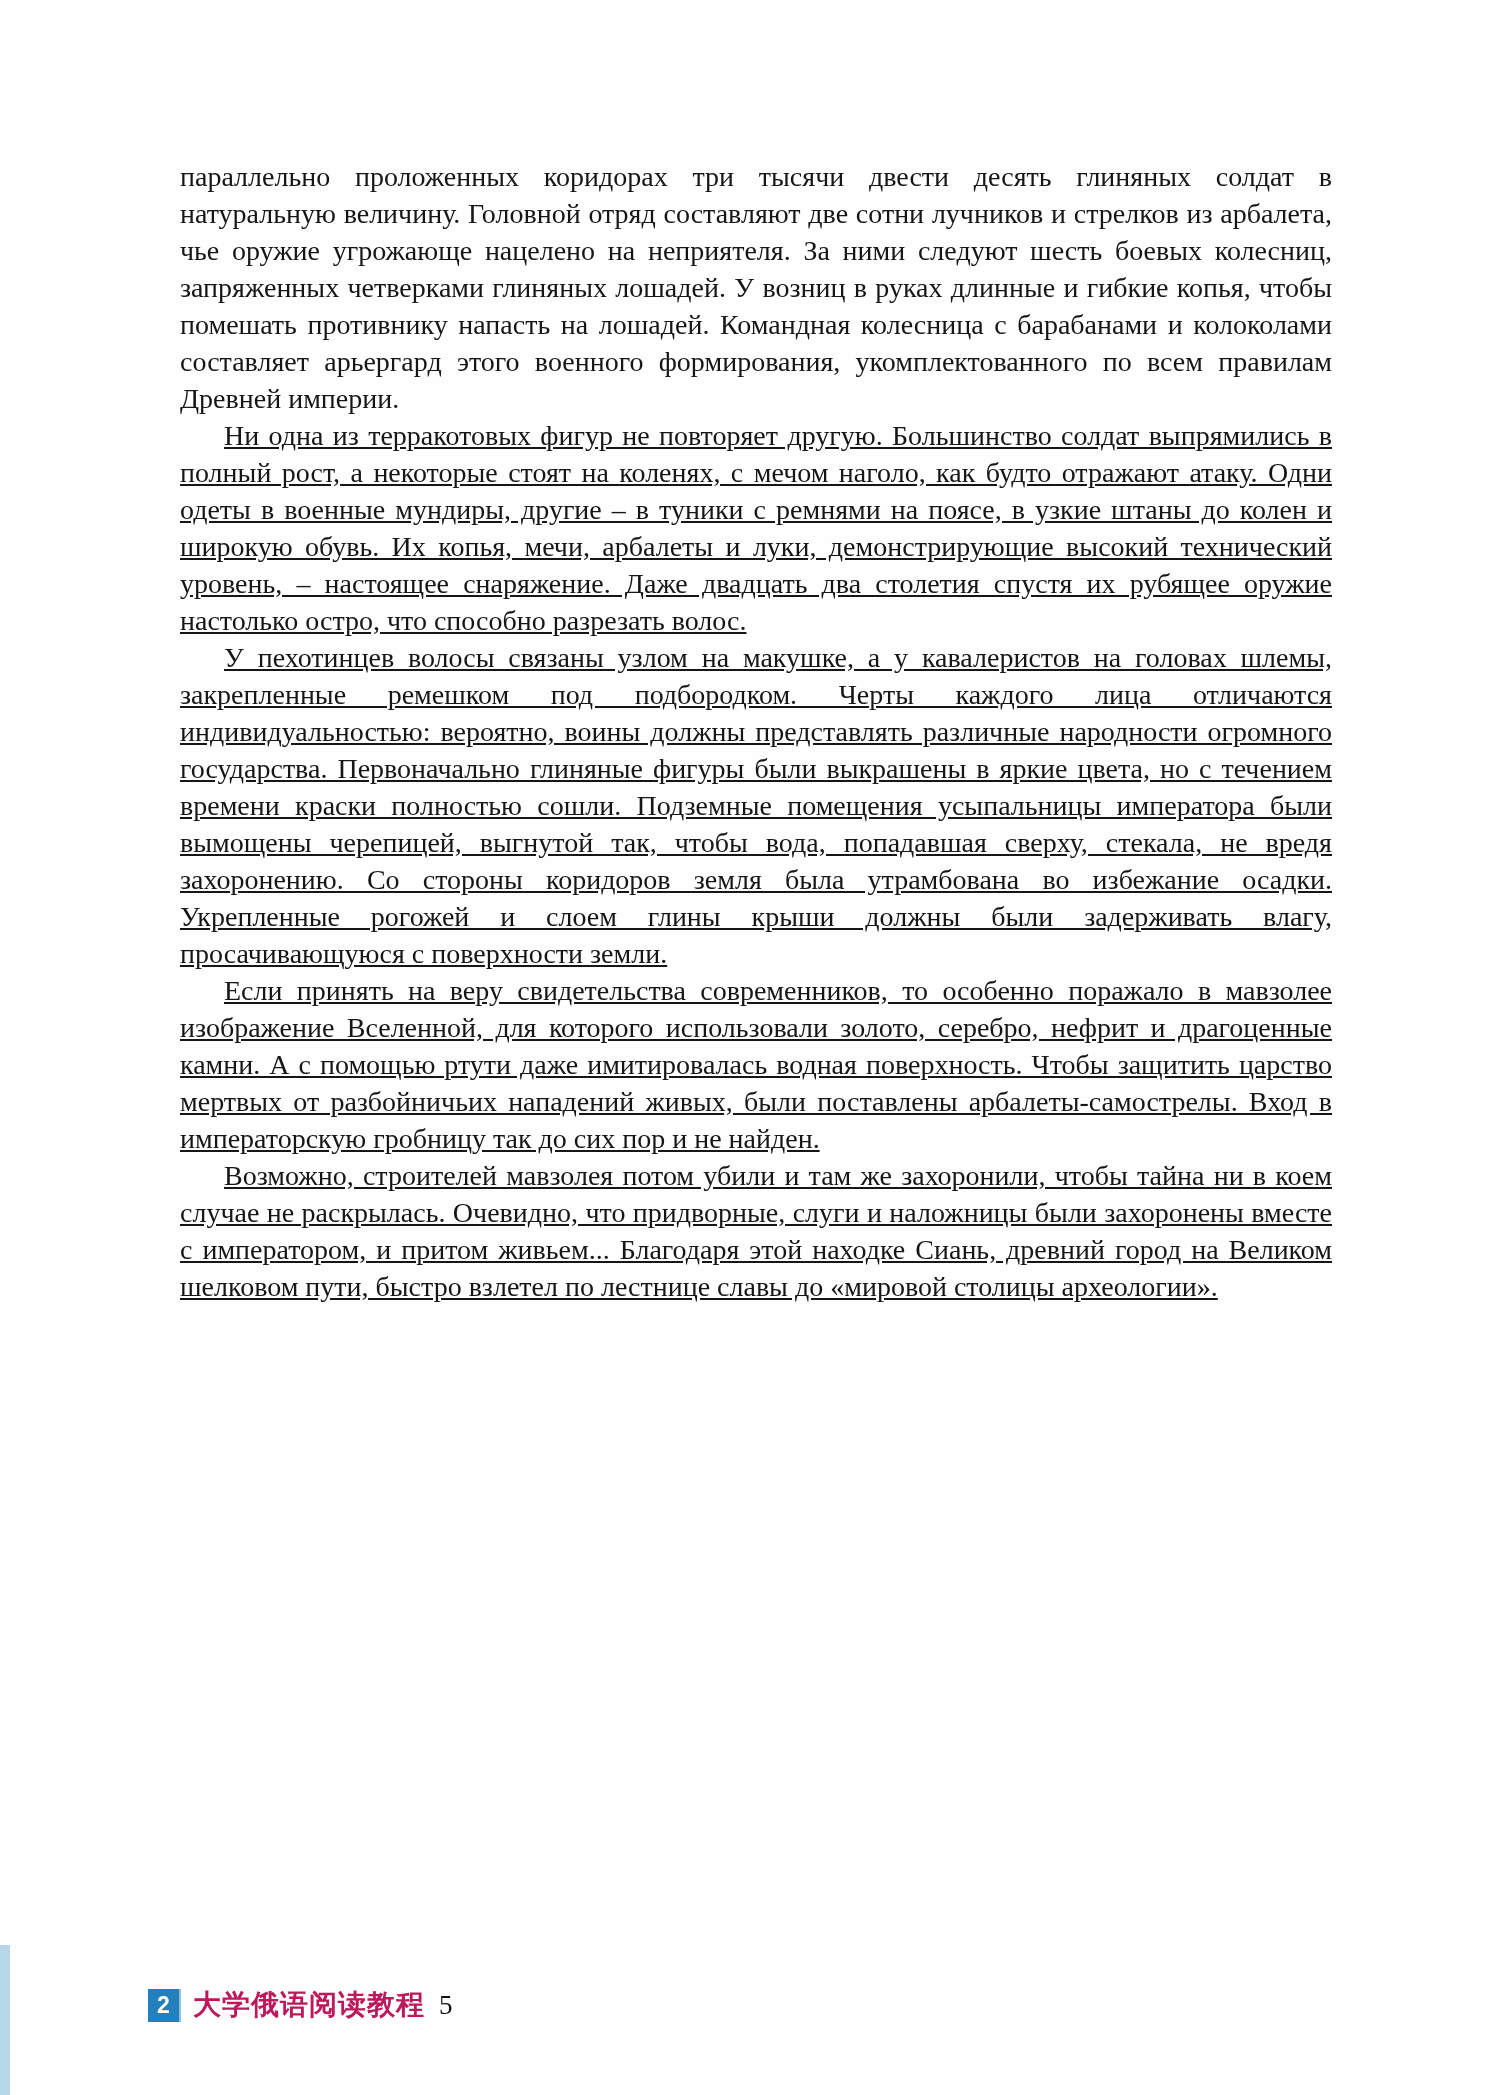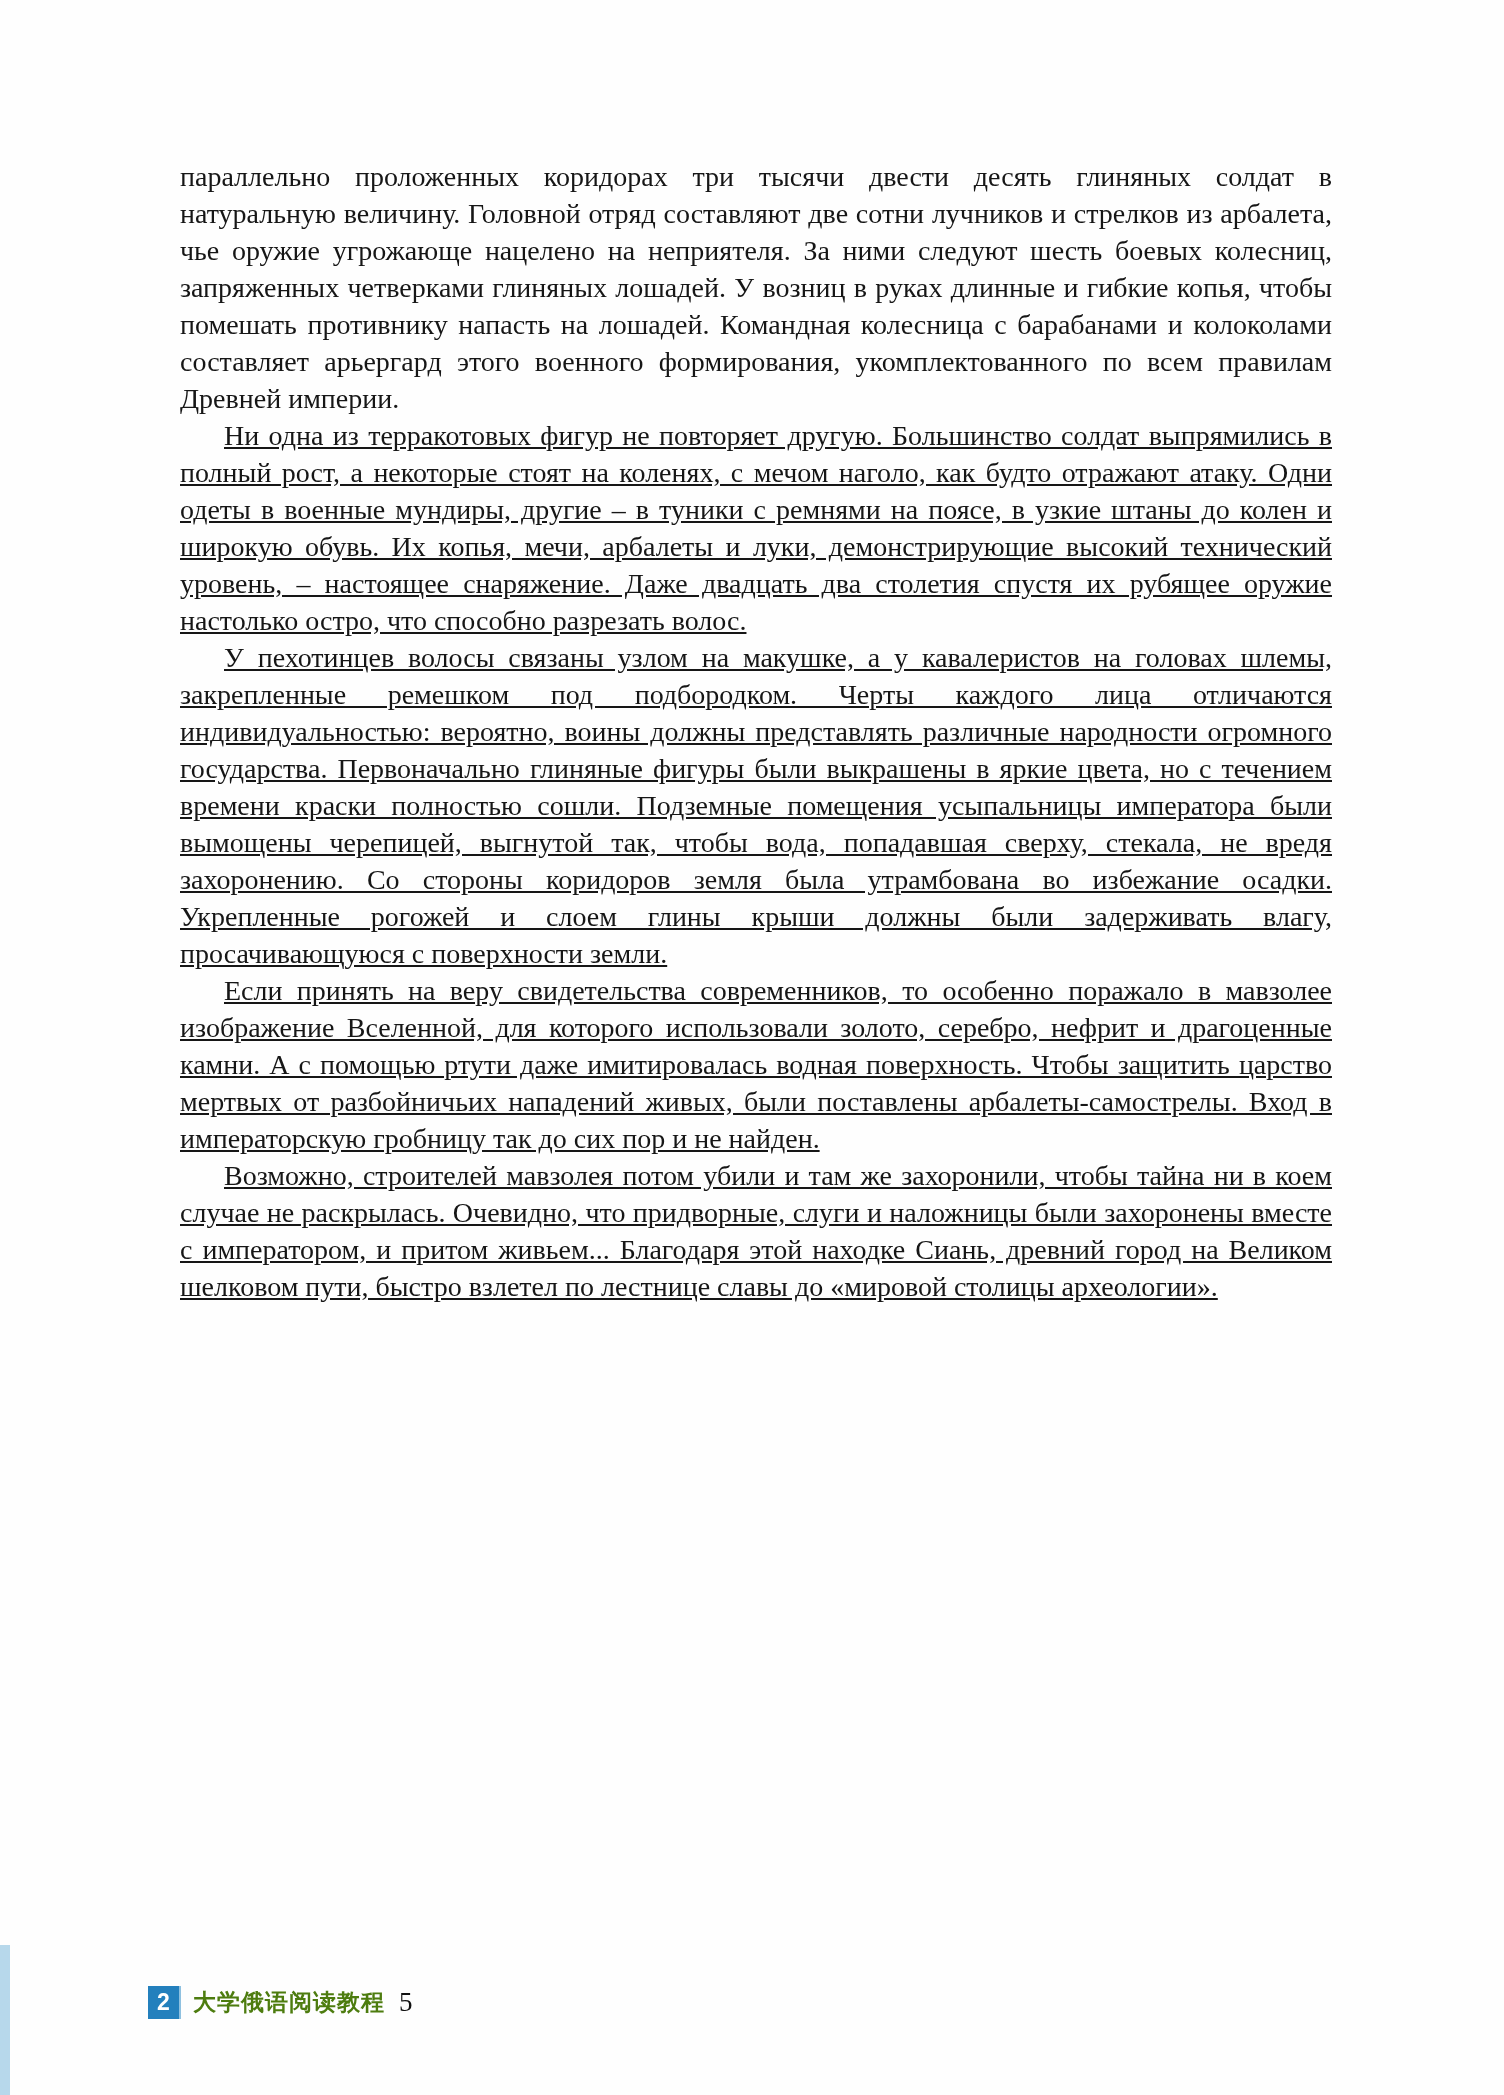--- a/index.html
+++ b/index.html
@@ -60,22 +60,22 @@
     font-size: 23px;
     text-align: center;
     line-height: 33px;
     border-right: 2px solid #8fc1e0;
     box-sizing: border-box;
   }
   .book-title {
     margin-left: 12px;
     font-family: "DejaVu Sans", "Liberation Sans", sans-serif;
     font-weight: bold;
-    font-size: 23px;
-    color: #4d7c0f;
+    font-size: 28px;
+    color: #be185d;
     letter-spacing: 1px;
   }
   .lesson-num {
     margin-left: 14px;
     font-family: "Liberation Serif", "DejaVu Serif", serif;
     font-size: 27px;
     color: #111111;
   }
 </style>
 </head>

